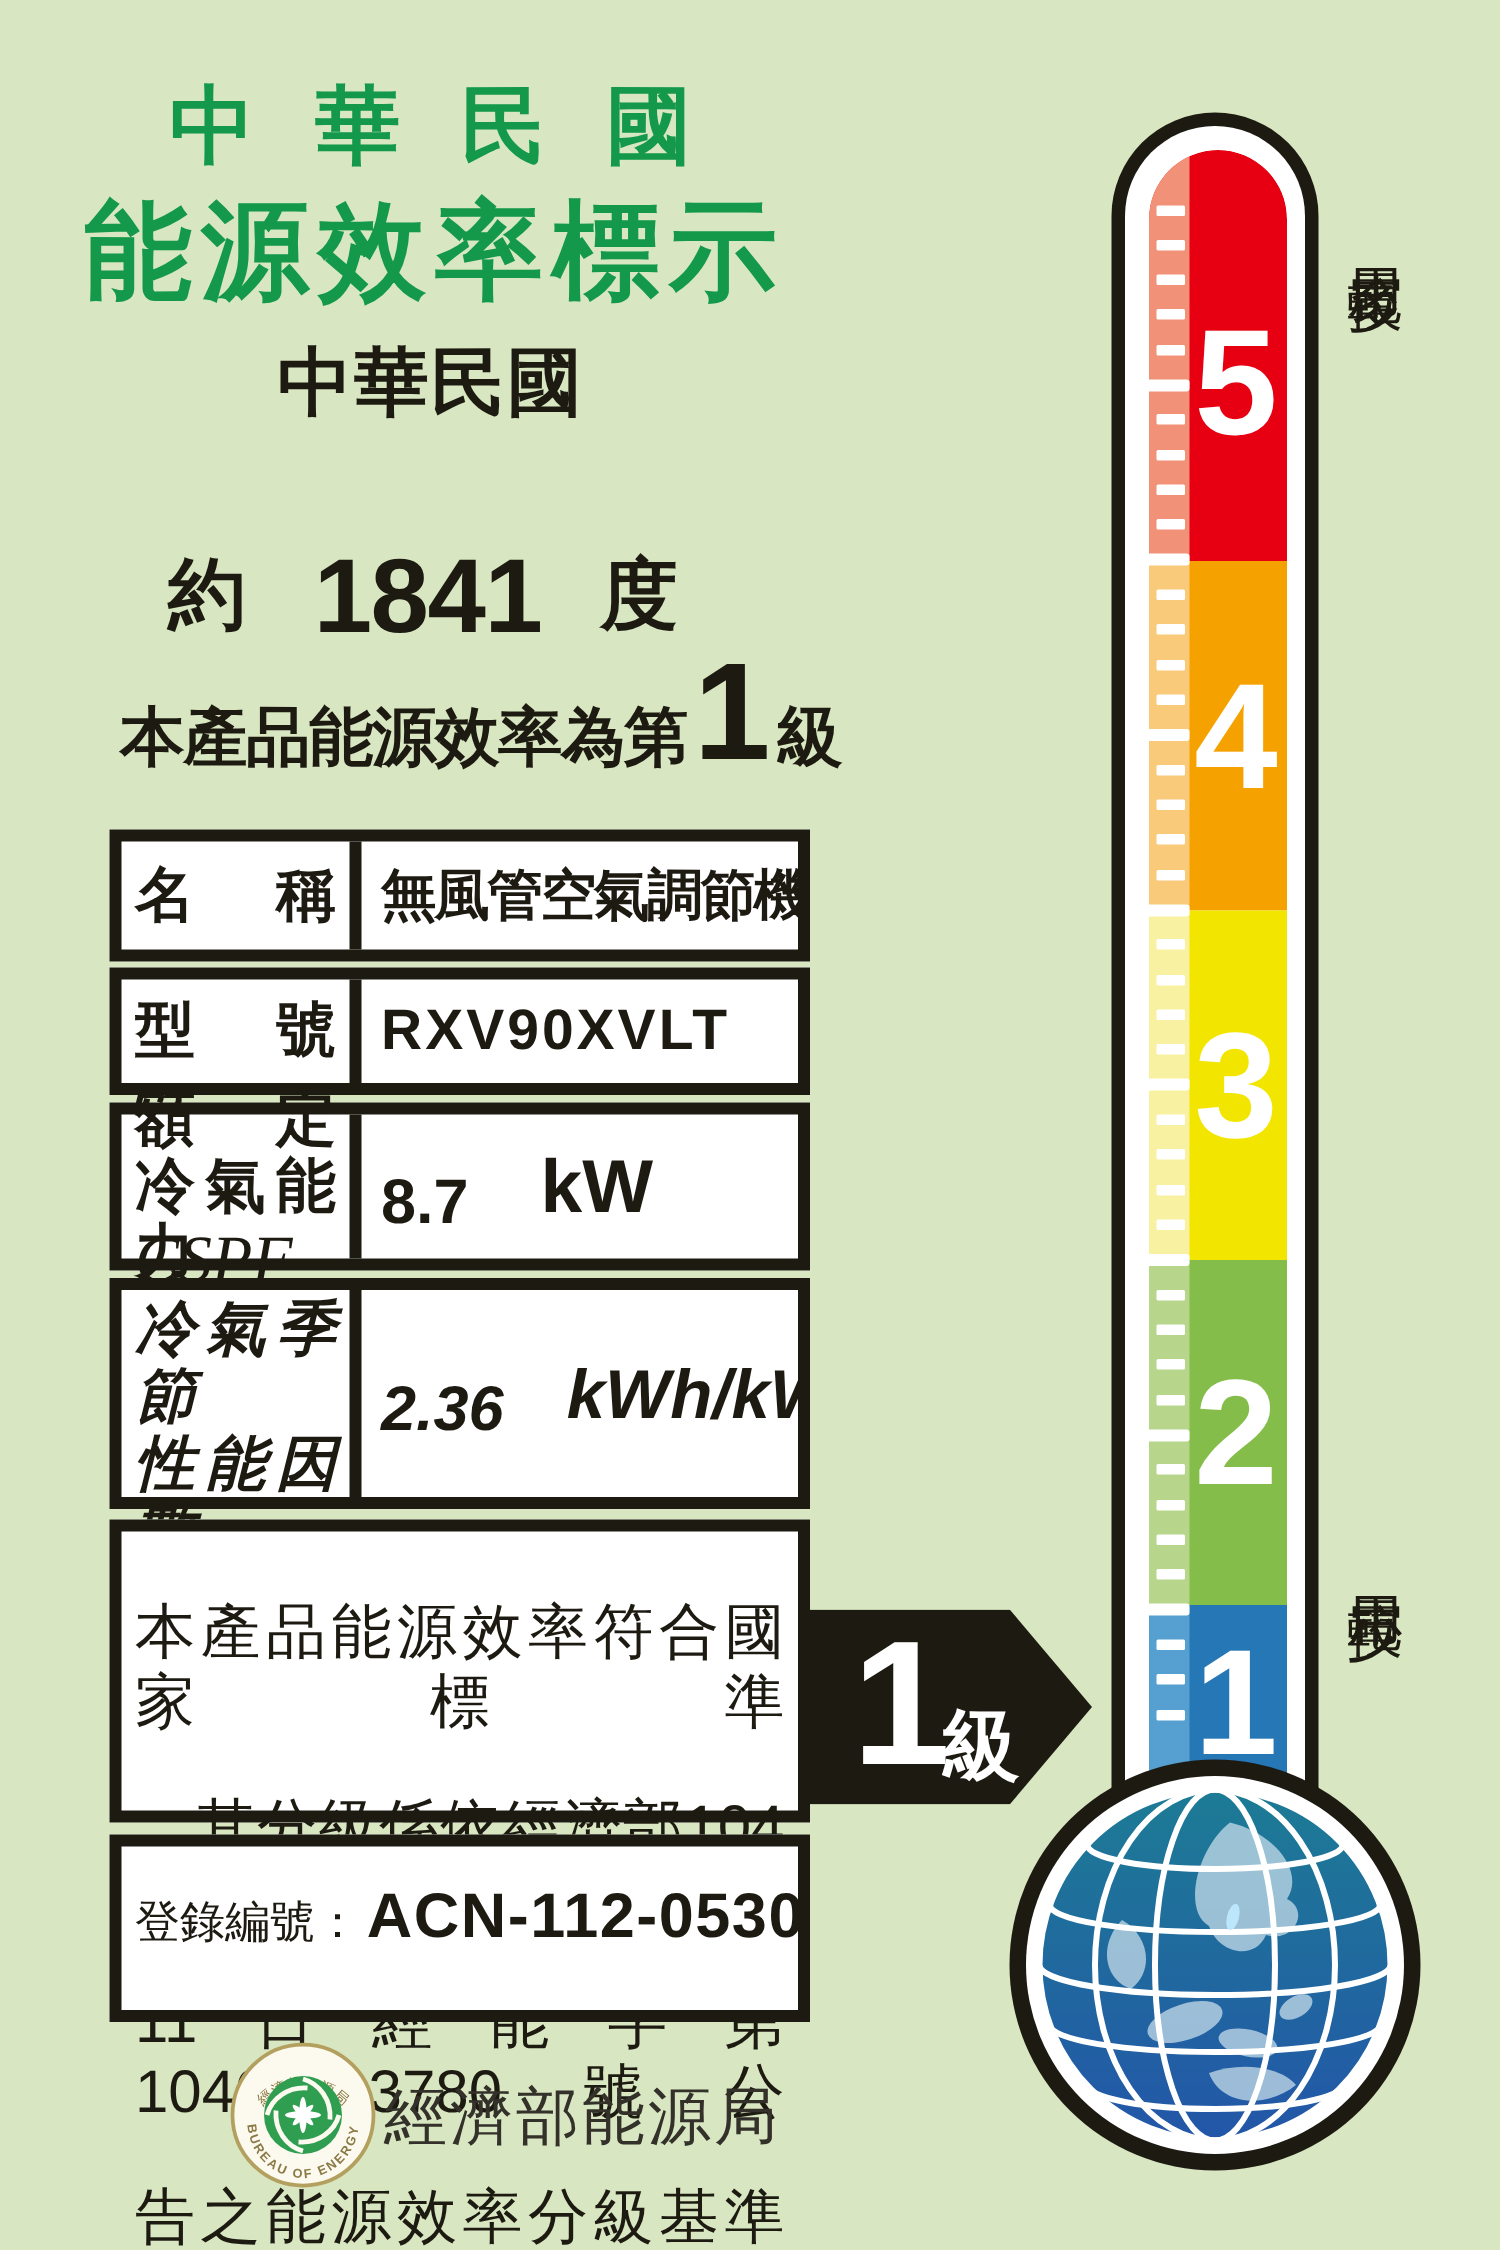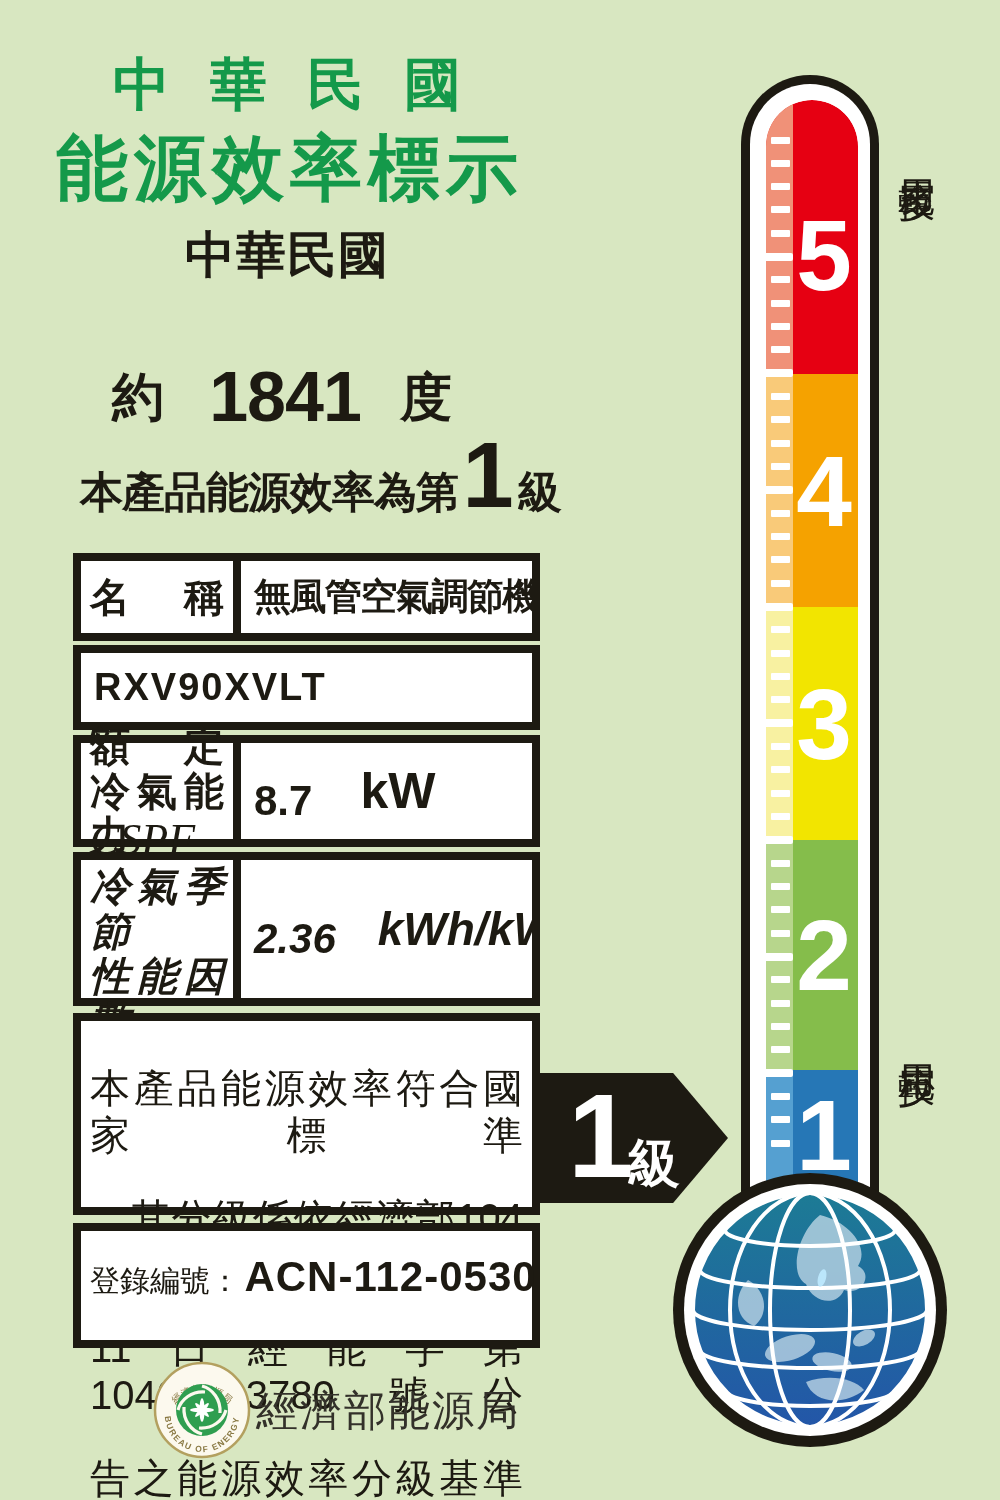--- a/index.html
+++ b/index.html
@@ -112,20 +112,23 @@
         <div class="jline">名稱</div>
       </div>
       <div class="vcell">
         <span class="vname">無風管空氣調節機</span>
       </div>
     </div>
   </div>
 
   <div class="abs tbox box2">
     <div class="trow">
+      <div class="lcell">
+        <div class="jline">型號</div>
+      </div>
       <div class="vcell">
         <span class="vmodel">RXV90XVLT</span>
       </div>
     </div>
   </div>
 
   <div class="abs tbox box3">
     <div class="trow">
       <div class="lcell">
         <div class="jline">額定</div>

